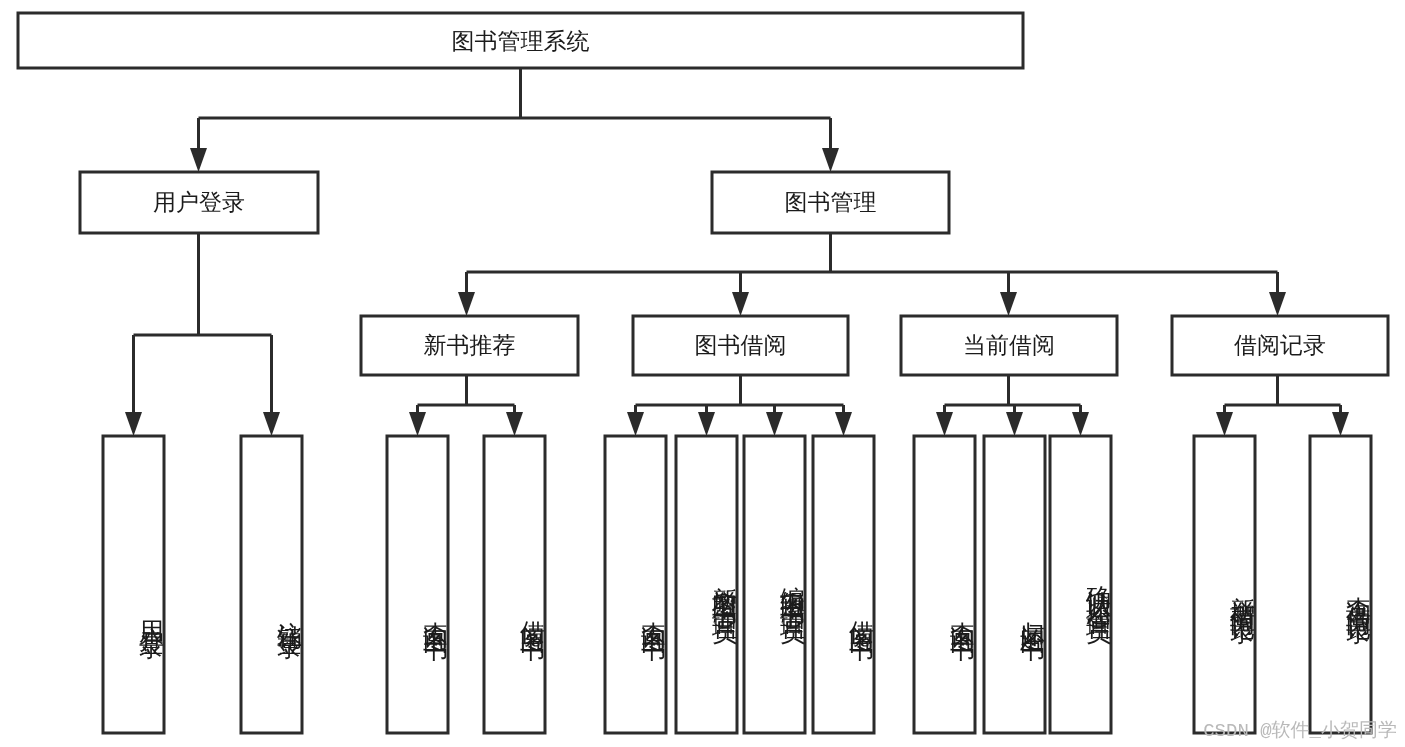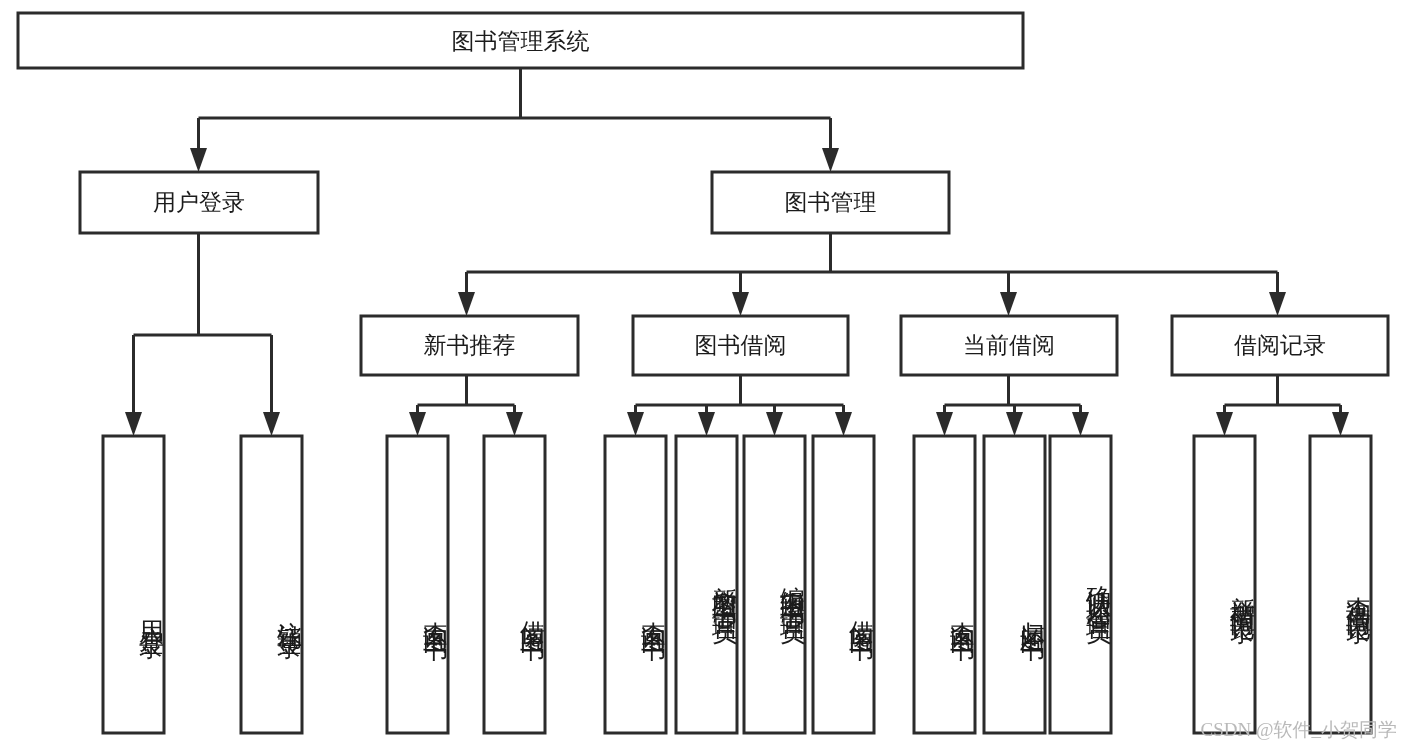--- a/index.html
+++ b/index.html
@@ -48,21 +48,21 @@
     text-align:center;
     display:flex;
     align-items:flex-start;
     justify-content:center;
     pointer-events:none;
   }
   .watermark{
     position:absolute;
     right:8px;
     bottom:4px;
-    font-family:Liberation Serif, serif;
+    font-family:Liberation Mono, monospace;
     font-size:19px;
     color:#b9b9b9;
     white-space:nowrap;
     user-select:none;
   }
 </style>
 </head>
 <body>
 
 <svg id="diagram" viewBox="0 0 1405 747">

